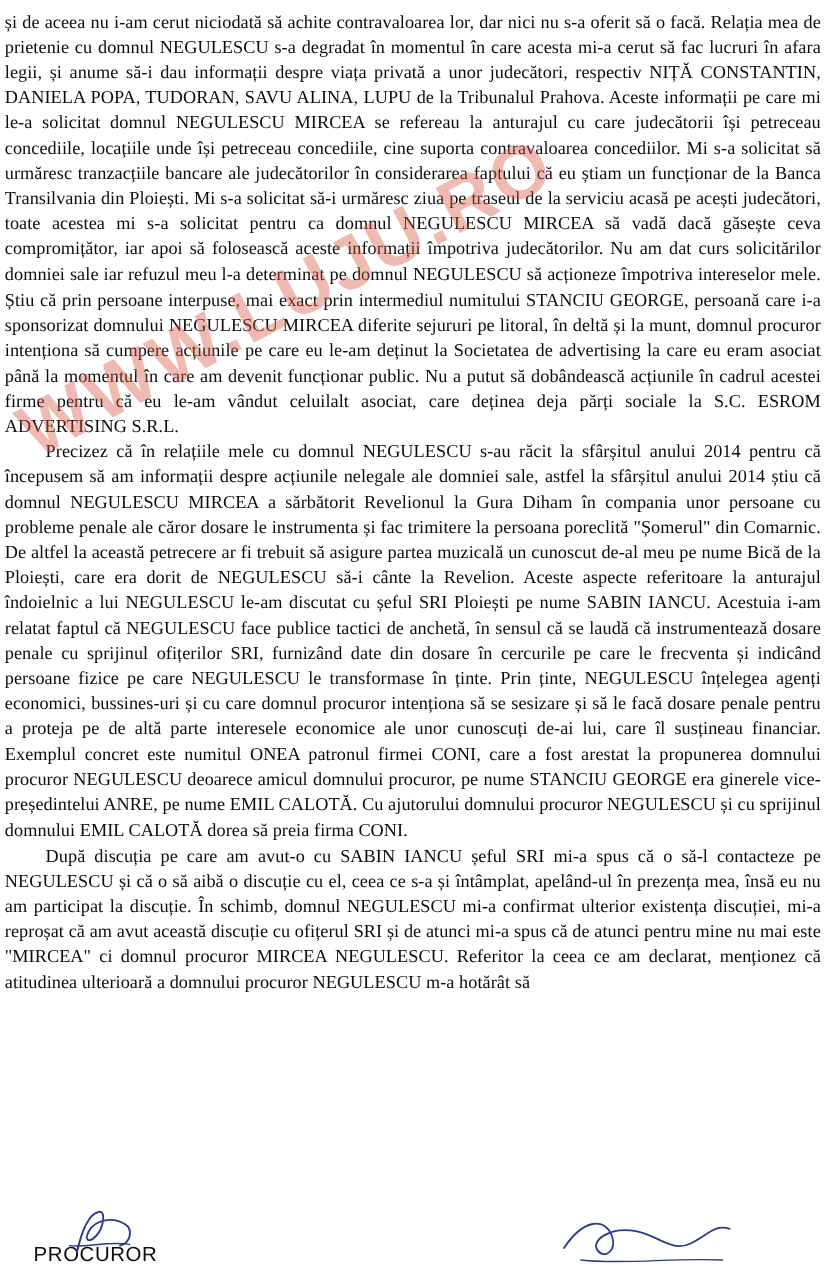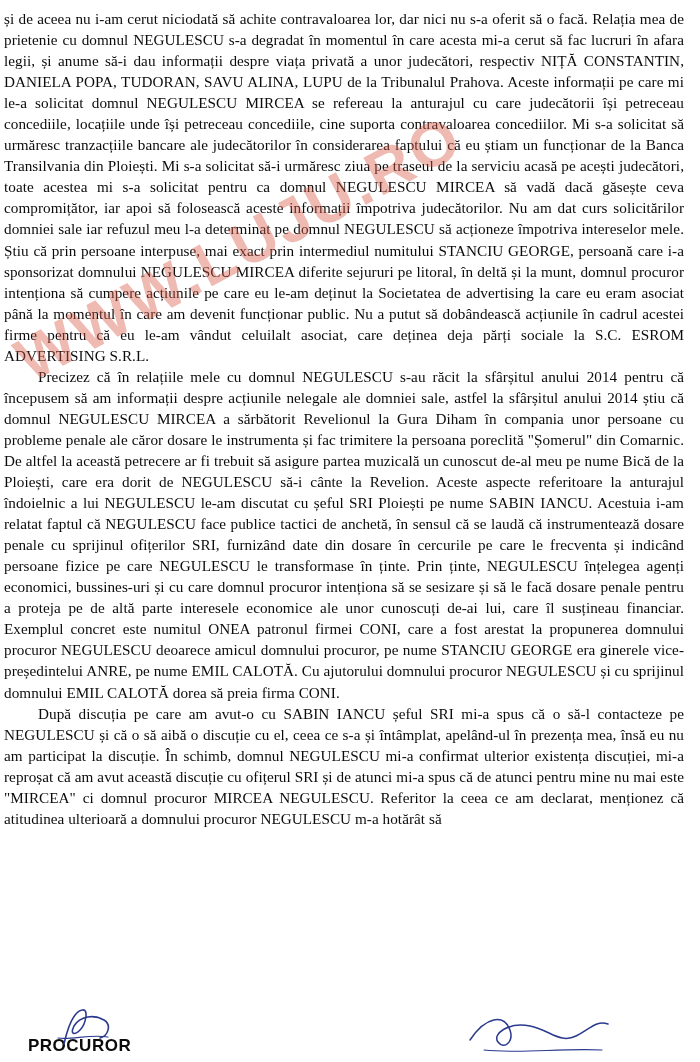--- a/index.html
+++ b/index.html
@@ -60,21 +60,21 @@
   .signature-row {
     position: absolute;
     left: 0;
     right: 0;
     bottom: 6px;
     z-index: 3;
     display: flex;
     padding: 0 28px 0 28px;
     box-sizing: border-box;
     font-family: "Liberation Sans", sans-serif;
-    font-weight: bold;
+    font-weight: normal;
     font-size: 17px;
     letter-spacing: 0.5px;
     color: #0b0b0b;
   }
   .sig-left { position: relative; }
   .sig-right { position: relative; }
   .ink {
     position: absolute;
     z-index: 4;
     pointer-events: none;

